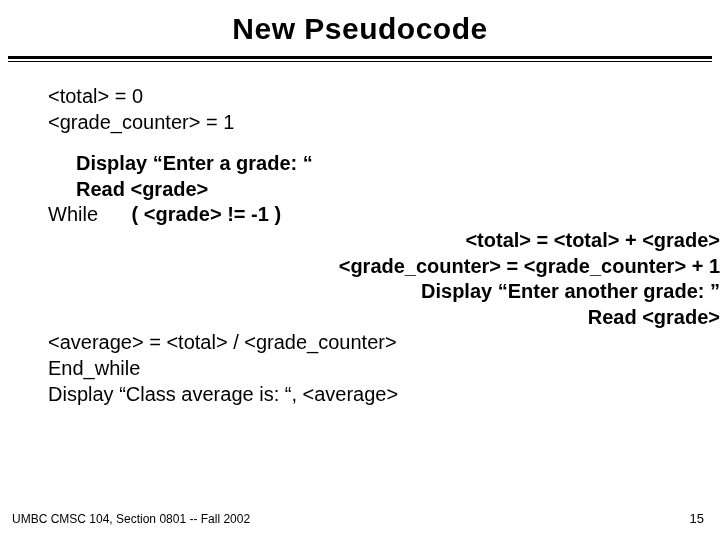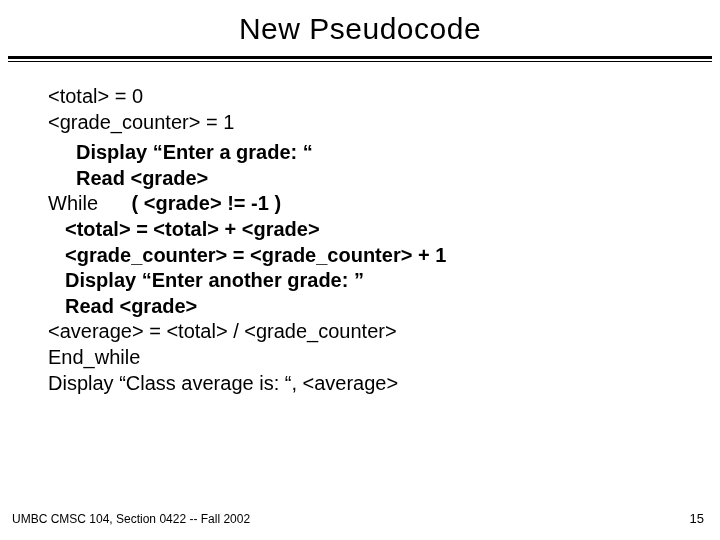--- a/index.html
+++ b/index.html
@@ -9,21 +9,21 @@
     height: 540px;
     background: #fff;
     font-family: Arial, Helvetica, sans-serif;
     color: #000;
     position: relative;
     overflow: hidden;
   }
   .title {
     text-align: center;
     font-size: 30px;
-    font-weight: 400;
+    font-weight: 700;
     margin-top: 12px;
     letter-spacing: 0.5px;
   }
   .hr-wrap {
     margin-top: 10px;
   }
   .hr1 {
     border: none;
     border-top: 3px solid #000;
     margin: 0 8px 0 8px;
@@ -32,28 +32,29 @@
     border: none;
     border-top: 1px solid #000;
     margin: 2px 8px 0 8px;
   }
   .content {
     margin: 22px 0 0 48px;
     font-size: 20px;
     line-height: 1.28;
   }
   .block {
-    margin-bottom: 5px;
+    margin-bottom: 16px;
   }
   .bold {
     font-weight: 700;
     margin-left: 28px;
   }
   .indent {
-    margin-left: 17px;
+    margin-left: 24px;
+    text-align: right;
   }
   .footer-left {
     position: absolute;
     left: 12px;
     bottom: 14px;
     font-size: 12px;
     color: #000;
   }
   .footer-right {
     position: absolute;
@@ -91,14 +92,14 @@
     <div class="bold indent">&lt;grade_counter&gt; = &lt;grade_counter&gt; + 1</div>
     <div class="bold indent">Display “Enter another grade: ”</div>
     <div class="bold indent">Read &lt;grade&gt;</div>
     <div>&lt;average&gt; = &lt;total&gt; / &lt;grade_counter&gt;</div>
     <div>End_while</div>
     <div>Display “Class average is: “, &lt;average&gt;</div>
   </div>
 
 </div>
 
-<div class="footer-left">UMBC CMSC 104, Section 0422 -- Fall 2002</div>
+<div class="footer-left">UMBC CMSC 104, Section 0801 -- Fall 2002</div>
 <div class="footer-right">15</div>
 
 </body></html>

